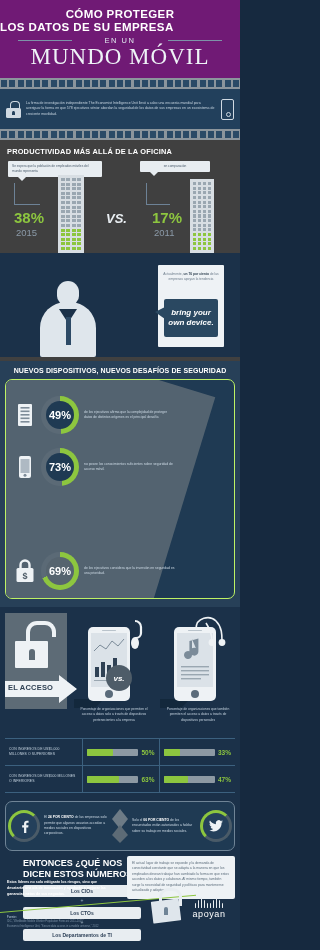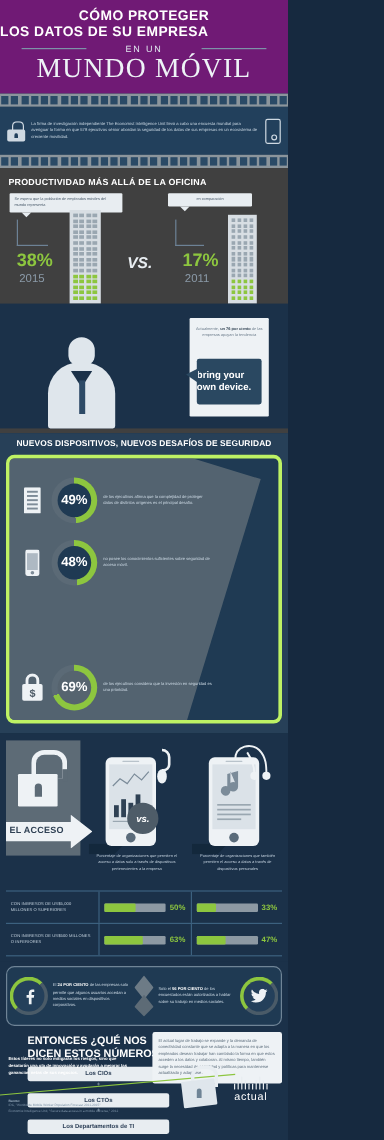--- a/index.html
+++ b/index.html
@@ -77,31 +77,31 @@
       background:#1b3149;transform:rotate(0deg);
       clip-path:polygon(0 0,50% 100%,100% 0);}
   .byod-card{position:absolute;right:16px;top:12px;width:66px;height:82px;
       background:#eef2f5;border-radius:1px;}
   .byod-card p{margin:0;padding:7px 5px 0;font-size:3.3px;line-height:1.55;
       color:#6b7b8a;text-align:center;}
   .byod-card p b{color:#2d3f4f;}
   .bubble{position:absolute;left:6px;top:34px;width:54px;height:38px;
       background:#2a4861;border-radius:2px;display:flex;align-items:center;
       justify-content:center;}
-  .bubble span{font-size:8px;font-weight:bold;color:#ffffff;
-      line-height:1.25;}
+  .bubble span{font-size:8px;font-weight:bold;font-style:italic;color:#ffffff;
+      text-align:center;line-height:1.25;}
   .bubble:before{content:"";position:absolute;left:-9px;top:8px;
       border-top:5px solid transparent;border-bottom:7px solid transparent;
       border-right:10px solid #2a4861;}
 
   
   .sec-dev{position:relative;background:#274058;padding:0 0 8px;}
   .dev-title{font-size:7px;font-weight:bold;text-align:center;padding:6px 0 5px;
       letter-spacing:.1px;}
-  .dev-box{position:relative;margin:0 5px;border:3px solid #bef264;
+  .dev-box{position:relative;margin:0 5px;border:1px solid #bef264;
       border-radius:7px;height:218px;overflow:hidden;background:#1f3a53;}
   .dev-box .diag{position:absolute;top:-20px;left:-40px;width:210px;height:300px;
       background:#5d6b76;transform:rotate(17deg);opacity:.85;}
   .statrow{position:absolute;left:0;right:0;display:flex;align-items:center;
       gap:5px;padding-left:8px;}
   .ring{position:relative;width:38px;height:38px;border-radius:50%;flex:0 0 38px;}
   .ring .in{position:absolute;inset:5px;border-radius:50%;background:#1f3a53;
       display:flex;align-items:center;justify-content:center;
       font-size:11px;font-weight:bold;color:#ffffff;}
   .ring.onbar .in{background:#56646f;}
@@ -488,21 +488,21 @@
 
       <div class="statrow" style="top:68px;">
         <div class="devicon">
           <svg width="12" height="22" viewBox="0 0 12 22">
             <rect x="0" y="0" width="12" height="22" rx="2" fill="#eef2f5"></rect>
             <rect x="1.5" y="3" width="9" height="14" fill="#aeb9c3"></rect>
             <circle cx="6" cy="19.3" r="1.5" fill="#7e8c98"></circle>
           </svg>
         </div>
         <div class="ring ringB" style="background: conic-gradient(rgb(141, 198, 63) 0deg, rgb(141, 198, 63) 48%, rgb(91, 106, 118) 48%, rgb(91, 106, 118) 100%);">
-          <div class="in">48%</div>
+          <div class="in">73%</div>
         </div>
         <div class="stat-txt">no posee los conocimientos suficientes sobre seguridad de acceso móvil.</div>
       </div>
 
 
       <div class="statrow" style="top:172px;">
         <div class="devicon">
           <svg width="20" height="24" viewBox="0 0 20 24">
             <path d="M5.5 9 V6 a4.5 4.5 0 0 1 9 0 V9" fill="none" stroke="#eef2f5" stroke-width="2.4"></path>
             <rect x="1.5" y="9" width="17" height="14" rx="1.5" fill="#eef2f5"></rect>
@@ -677,21 +677,21 @@
         <i style="height: 8px;"></i>
         <i style="height: 11px;"></i>
         <i style="height: 8px;"></i>
         <i style="height: 5px;"></i>
         <i style="height: 5px;"></i>
         <i style="height: 8px;"></i>
         <i style="height: 11px;"></i>
         <i style="height: 8px;"></i>
         <i style="height: 5px;"></i>
       </div>
-    <div class="w">actual</div>
+    <div class="w">apoyan</div>
   </div>
 
   <div class="src">
     <b>Fuente:</b><br>
     <span>IDC, "Worldwide Mobile Worker Population Forecast 2011-2015"</span><br>
     <span>Economist Intelligence Unit, "Secure data access in a mobile universe," 2012</span>
   </div>
 
 </div>
 

